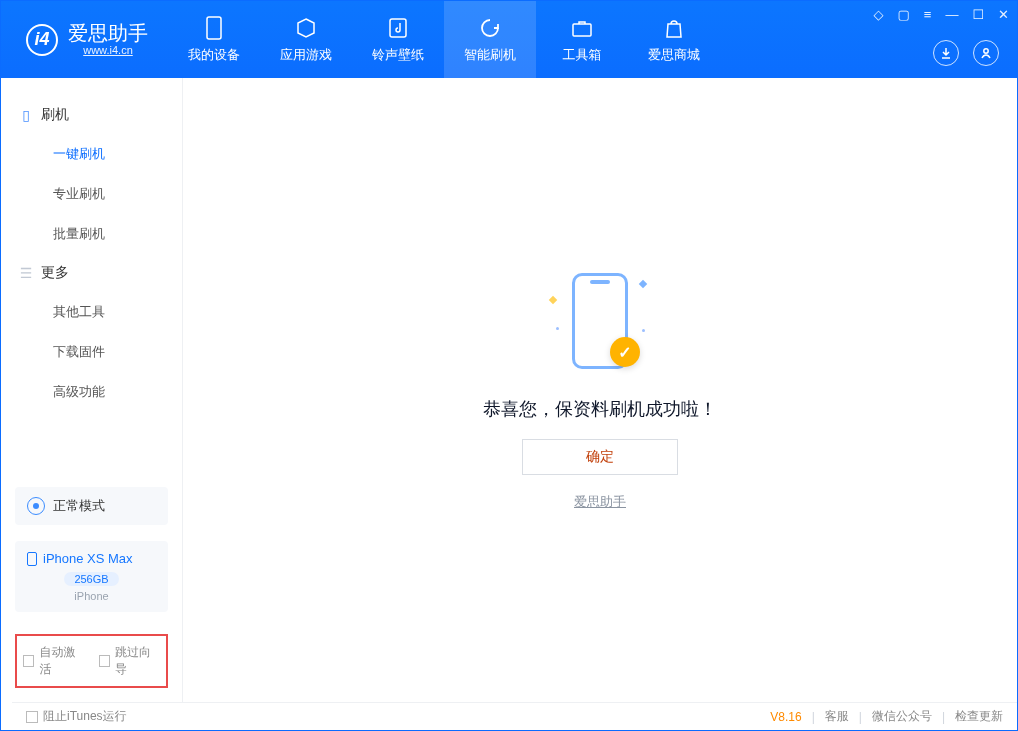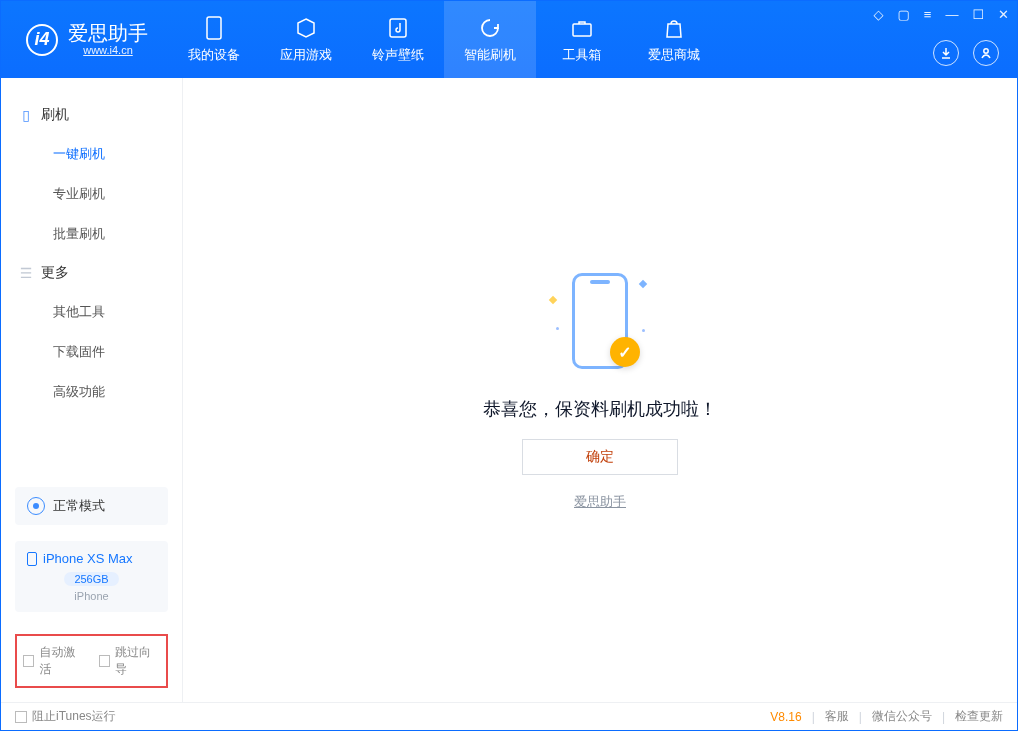--- a/index.html
+++ b/index.html
@@ -49,21 +49,21 @@
 .check-badge { position:absolute; right:10px; bottom:12px; width:30px; height:30px; background:#ffb300; border-radius:50%; display:flex; align-items:center; justify-content:center; color:#fff; font-weight:bold; box-shadow:0 2px 6px rgba(0,0,0,.15); }
 .spark { position:absolute; width:6px; height:6px; background:#ffd35a; transform:rotate(45deg); }
 .spark.a{left:0;top:28px} .spark.b{left:90px;top:12px;background:#7db4ff}
 .dotd{position:absolute;width:3px;height:3px;border-radius:50%;background:#9cbfff}
 .dotd.a{left:6px;top:58px}.dotd.b{left:92px;top:60px}
 
 .success-text { font-size: 18px; color: #0f172a; }
 .ok-btn { border: 1px solid #d9dde3; background: #fff; padding: 8px 63px; font-size: 14px; color: #c2410c; cursor: pointer; }
 .log-link { font-size: 13px; color: #8b94a1; text-decoration: underline; cursor: pointer; }
 
-.footer { height: 28px; border-top: 1px solid #eef0f3; display: flex; align-items: center; font-size: 12px; color: #888; padding: 0 14px; }
+.footer { height: 28px; border-top: 1px solid #eef0f3; display: flex; align-items: center; font-size: 12px; color: #888; padding: 0 14px; margin-left: 11px; }
 .footer .left { display:flex; align-items:center; gap:6px; }
 .footer .right { margin-left:auto; display:flex; align-items:center; gap:10px; }
 .footer .ver { color:#ff8a00; }
 .footer .sep { color:#d0d5dd; }
 .footer a { color:#888; cursor:pointer; }
 </style>
 </head>
 <body>
 
 <div class="header">

